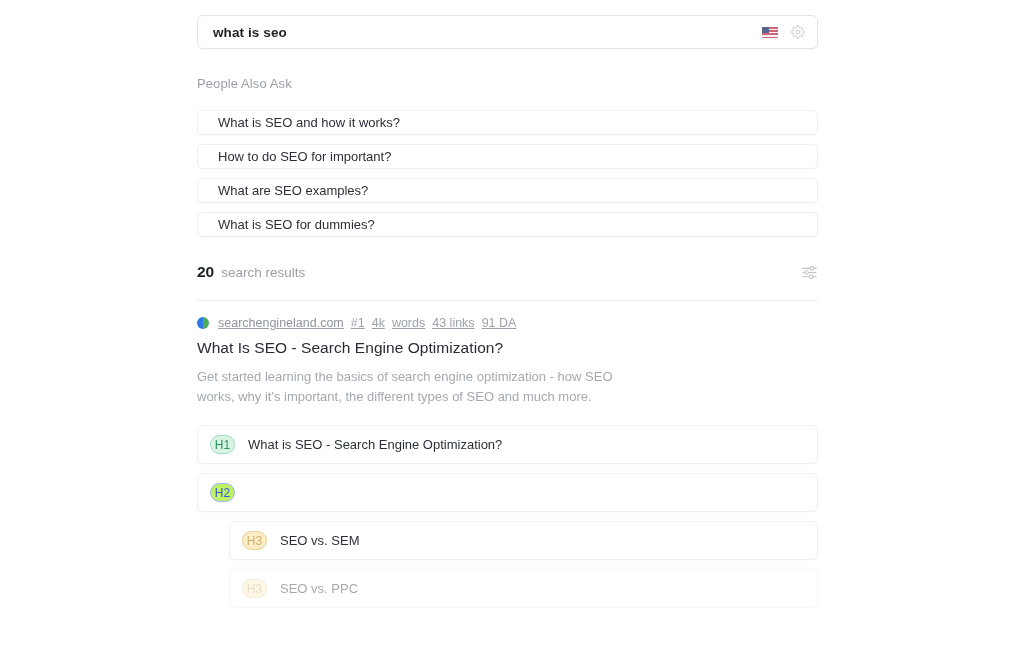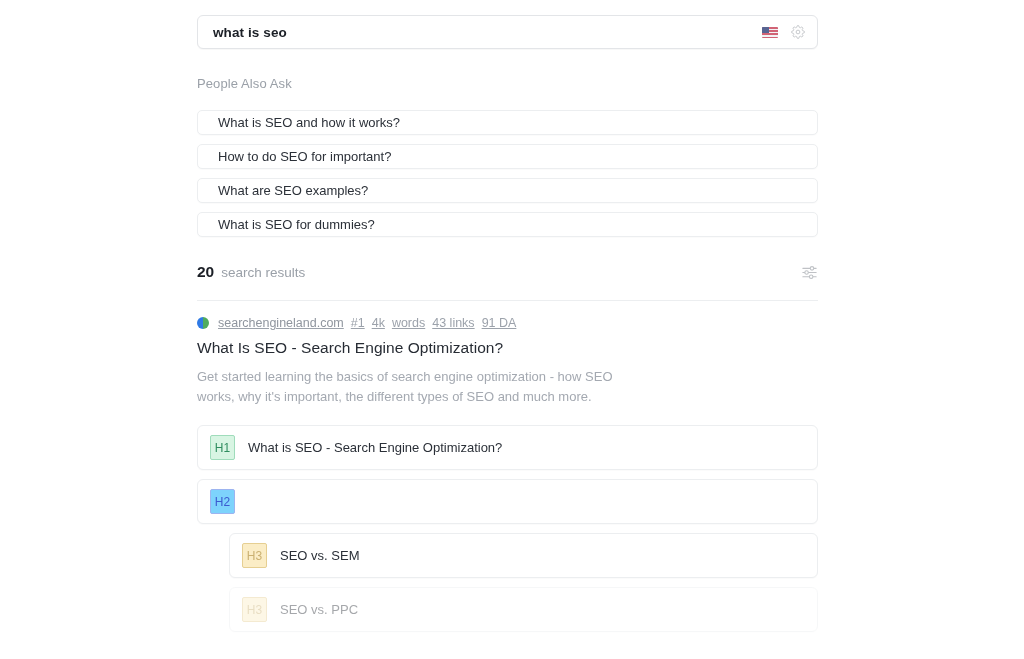--- a/index.html
+++ b/index.html
@@ -151,31 +151,31 @@
     border-radius: 6px;
     background: #fff;
     display: flex;
     align-items: center;
     padding: 9px 0 9px 12px;
     margin-bottom: 9px;
     box-shadow: 0 1px 1px rgba(16,24,40,0.02);
   }
   .heading-row.indent { margin-left: 32px; }
   .h-badge {
-    width: 25px; height: 25px;
-    border-radius: 2px;
+    width: 25px; height: 19px;
+    border-radius: 10px;
     display: flex;
     align-items: center;
     justify-content: center;
     font-size: 12px;
     flex: none;
     border: 1px solid transparent;
   }
   .h-badge.h1 { background: #d8f5e3; border-color: #9fdcbb; color: #2f8d5f; }
-  .h-badge.h2 { background: #7dd3fc; border-color: #9db4f0; color: #3b5bd0; }
+  .h-badge.h2 { background: #bef264; border-color: #9db4f0; color: #3b5bd0; }
   .h-badge.h3 { background: #fbedc6; border-color: #e6cf92; color: #cbb172; }
   .heading-text {
     margin-left: 13px;
     font-size: 13px;
     color: #2b3038;
   }
   .heading-row.faded { opacity: .42; }
 </style>
 </head>
 <body>

